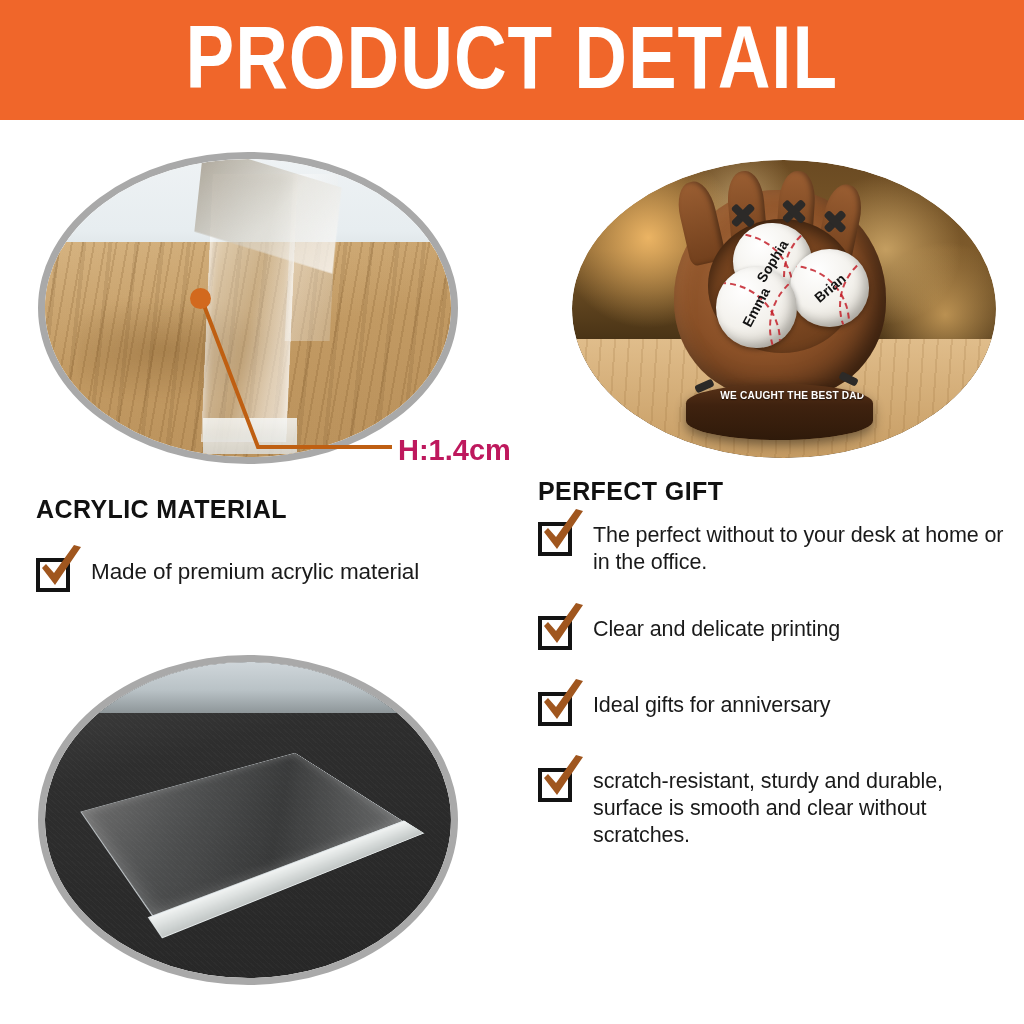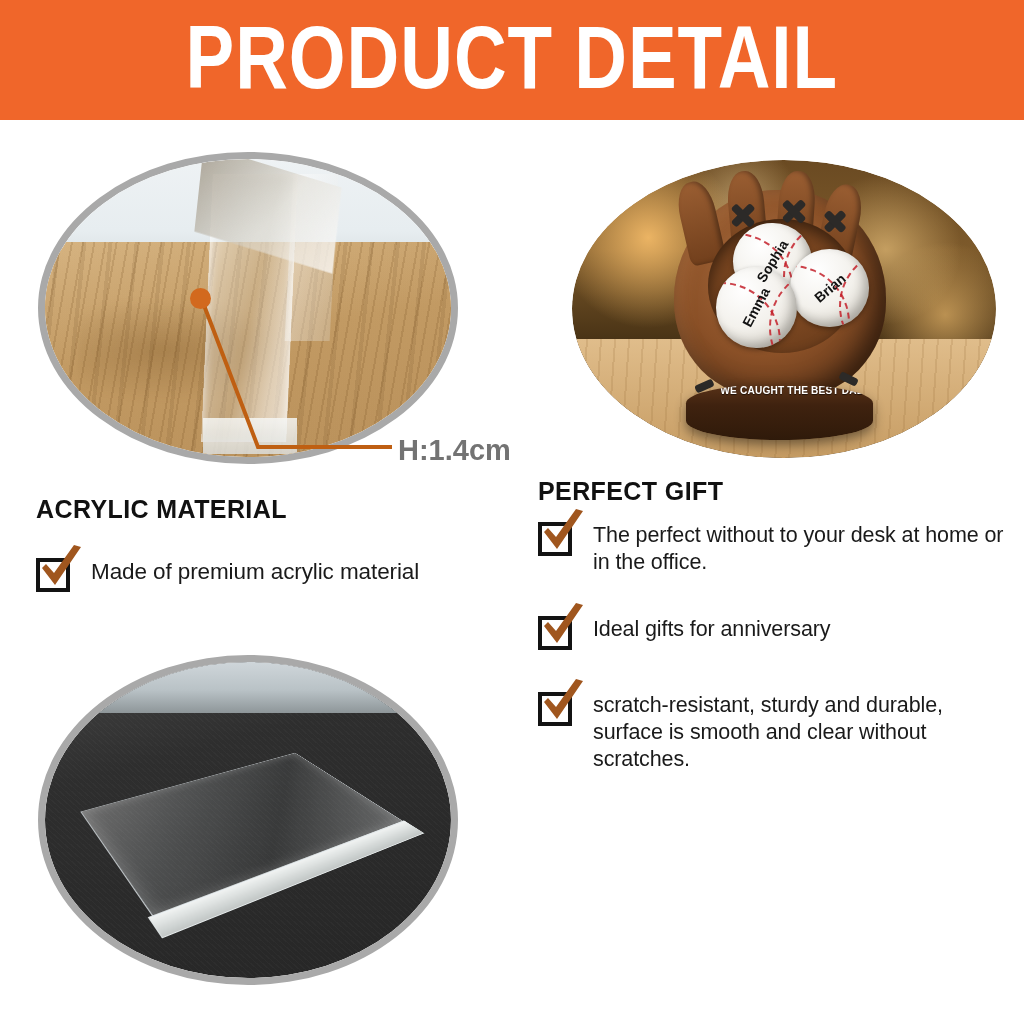--- a/index.html
+++ b/index.html
@@ -129,21 +129,21 @@
 
   
   .leader-dot {
     position: absolute;
     width: 21px; height: 21px;
     border-radius: 50%;
     background: #d2691e;
   }
   .dim-label {
     position: absolute;
-    color: #737373;
+    color: #be185d;
     font-weight: 700;
     font-size: 29px;
     letter-spacing: 0px;
     font-family: "Liberation Sans", sans-serif;
     white-space: nowrap;
   }
 
   
   #photo-glove { left: 572px; top: 160px; width: 424px; height: 298px; }
   .scene-bokeh {
@@ -217,21 +217,21 @@
     white-space: nowrap;
     z-index: 3;
   }
   .trophy-base {
     position: absolute;
     left: 27%; bottom: 6%;
     width: 44%; height: 19%;
     background: linear-gradient(#5a3318 0%, #3f220f 38%, #2f1a0a 100%);
     border-radius: 50% / 34%;
     box-shadow: 0 5px 12px rgba(0,0,0,0.45);
-    display: flex; align-items: flex-start; justify-content: center;
+    display: flex; align-items: center; justify-content: center;
     overflow: hidden;
     padding-left: 25px;
   }
   .base-text {
     color: #ffffff;
     font-weight: 700;
     font-size: 11px;
     letter-spacing: 0.2px;
     transform: scaleX(0.92);
     white-space: nowrap;
@@ -431,20 +431,28 @@
 
     <div class="bullet-row" style="margin-bottom:37px;">
       <span class="checkbox">
         <svg class="tick" viewBox="0 0 49 47">
           <path d="M6 23 L19 40 L45 2 L38 0 L18 28 L10 19 Z" fill="#a0561e"></path>
         </svg>
       </span>
       <span class="bullet-text" style="max-width:440px;">The perfect without to your desk at home or in the office.</span>
     </div>
 
+    <div class="bullet-row" style="margin-bottom:40px;">
+      <span class="checkbox">
+        <svg class="tick" viewBox="0 0 49 47">
+          <path d="M6 23 L19 40 L45 2 L38 0 L18 28 L10 19 Z" fill="#a0561e"></path>
+        </svg>
+      </span>
+      <span class="bullet-text">Clear and delicate printing</span>
+    </div>
 
     <div class="bullet-row" style="margin-bottom:40px;">
       <span class="checkbox">
         <svg class="tick" viewBox="0 0 49 47">
           <path d="M6 23 L19 40 L45 2 L38 0 L18 28 L10 19 Z" fill="#a0561e"></path>
         </svg>
       </span>
       <span class="bullet-text">Ideal gifts for anniversary</span>
     </div>
 

